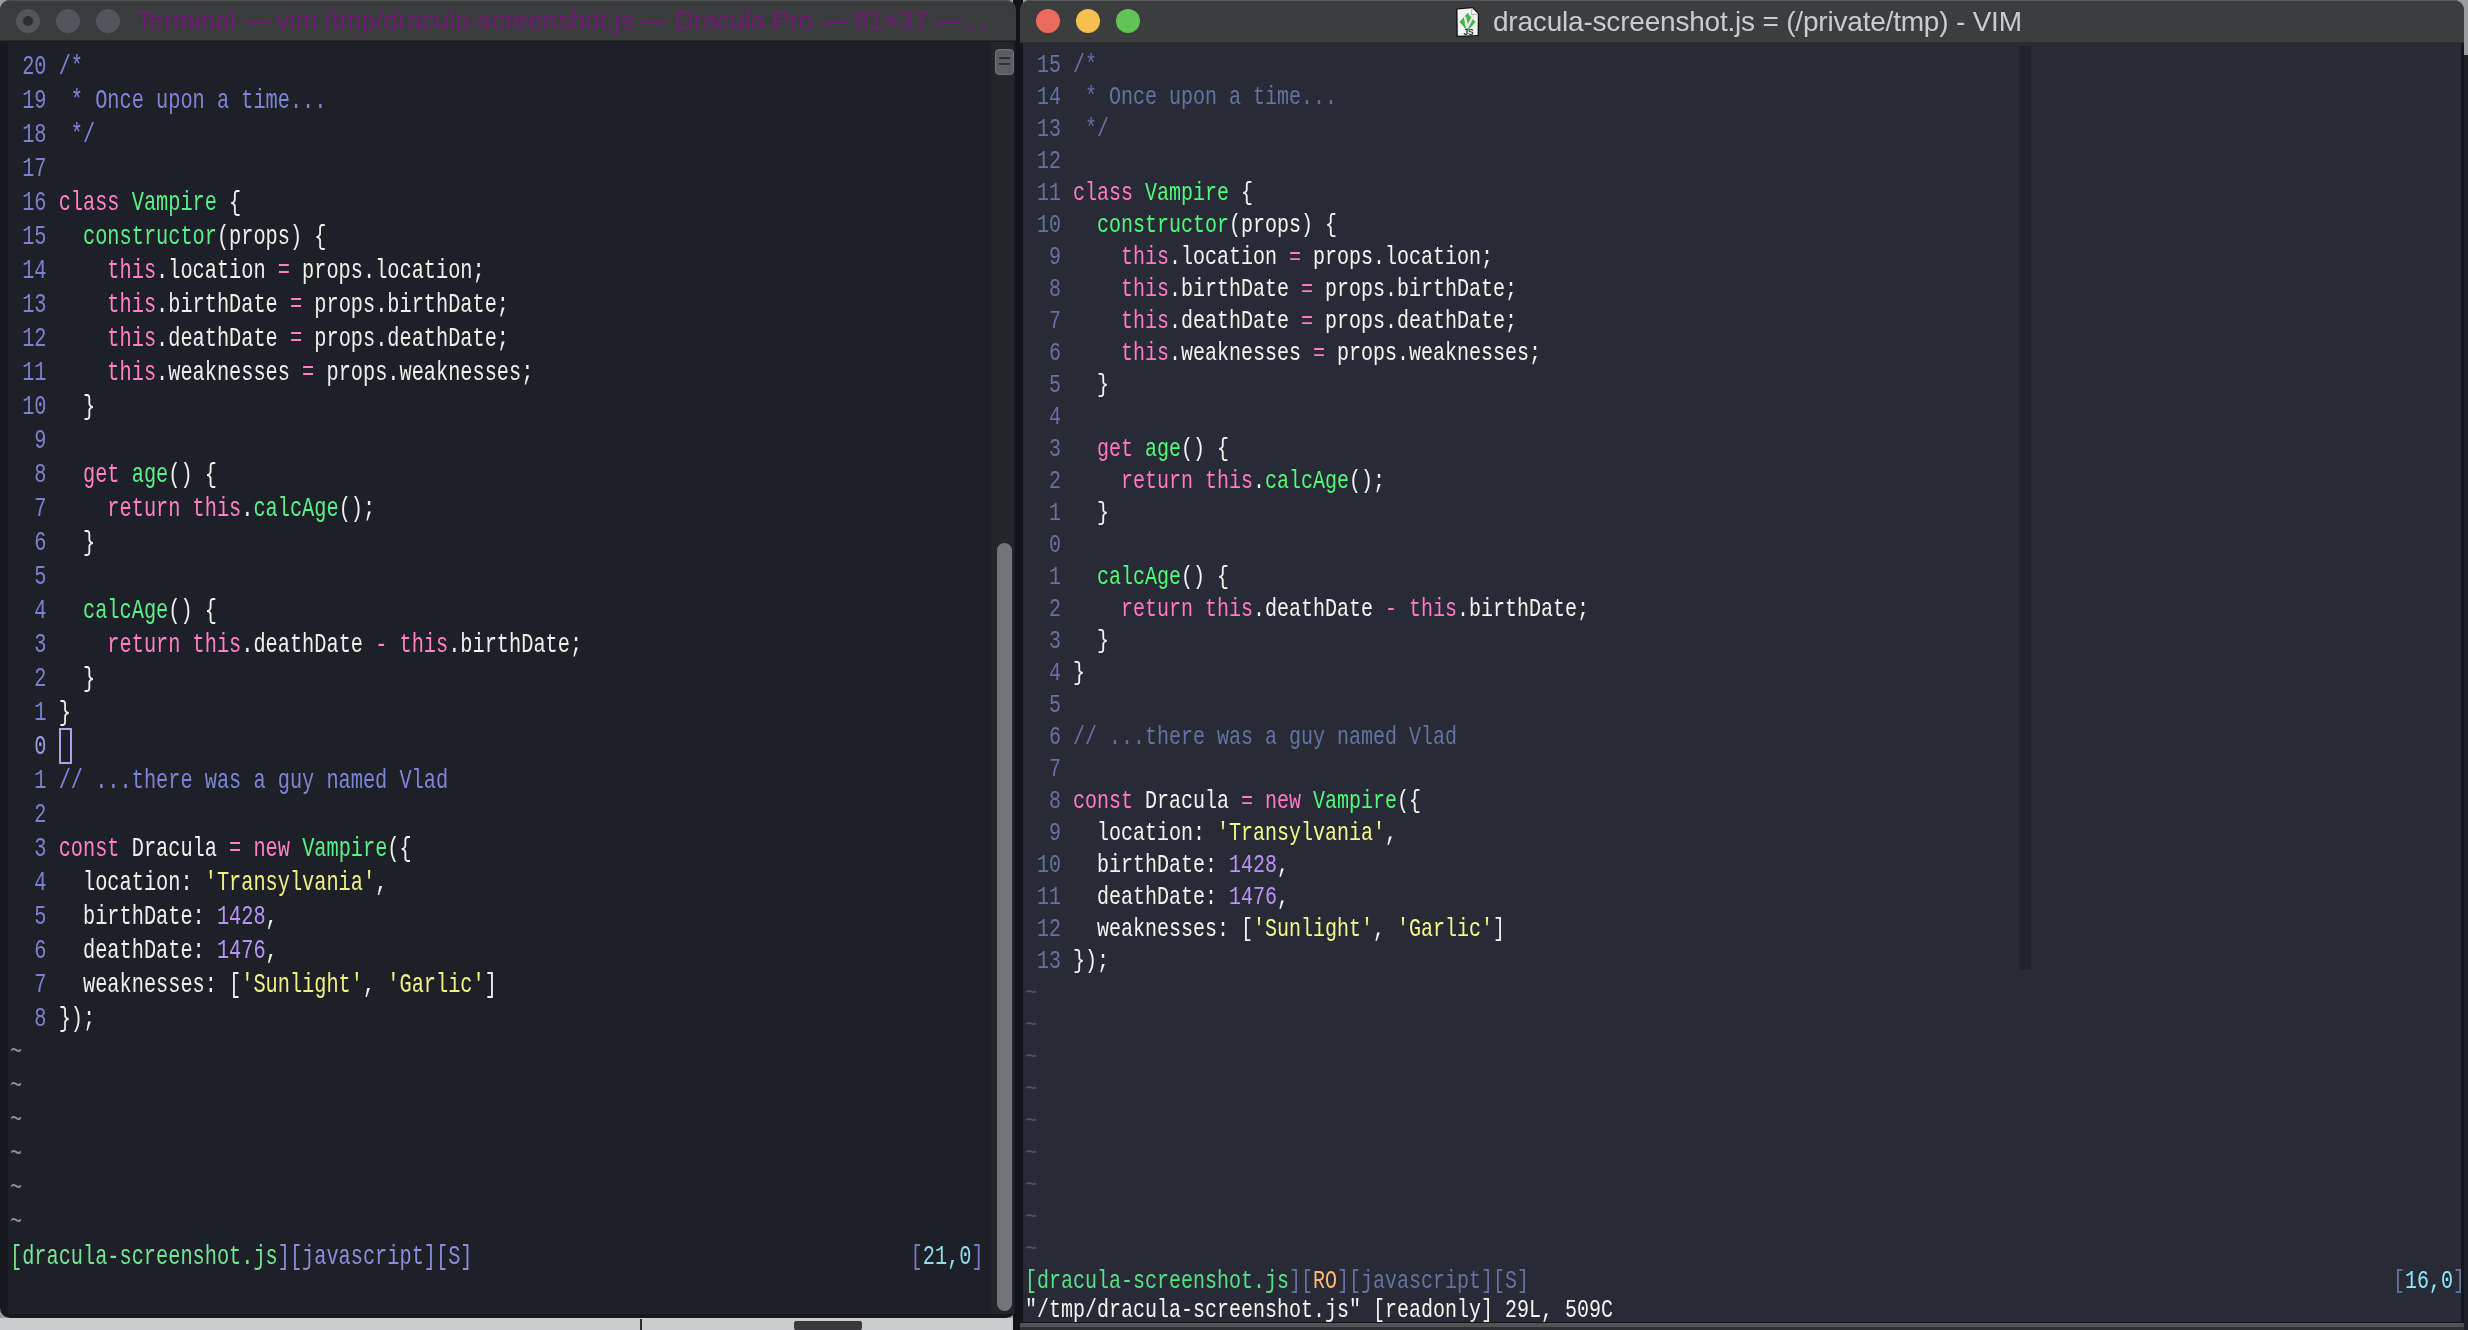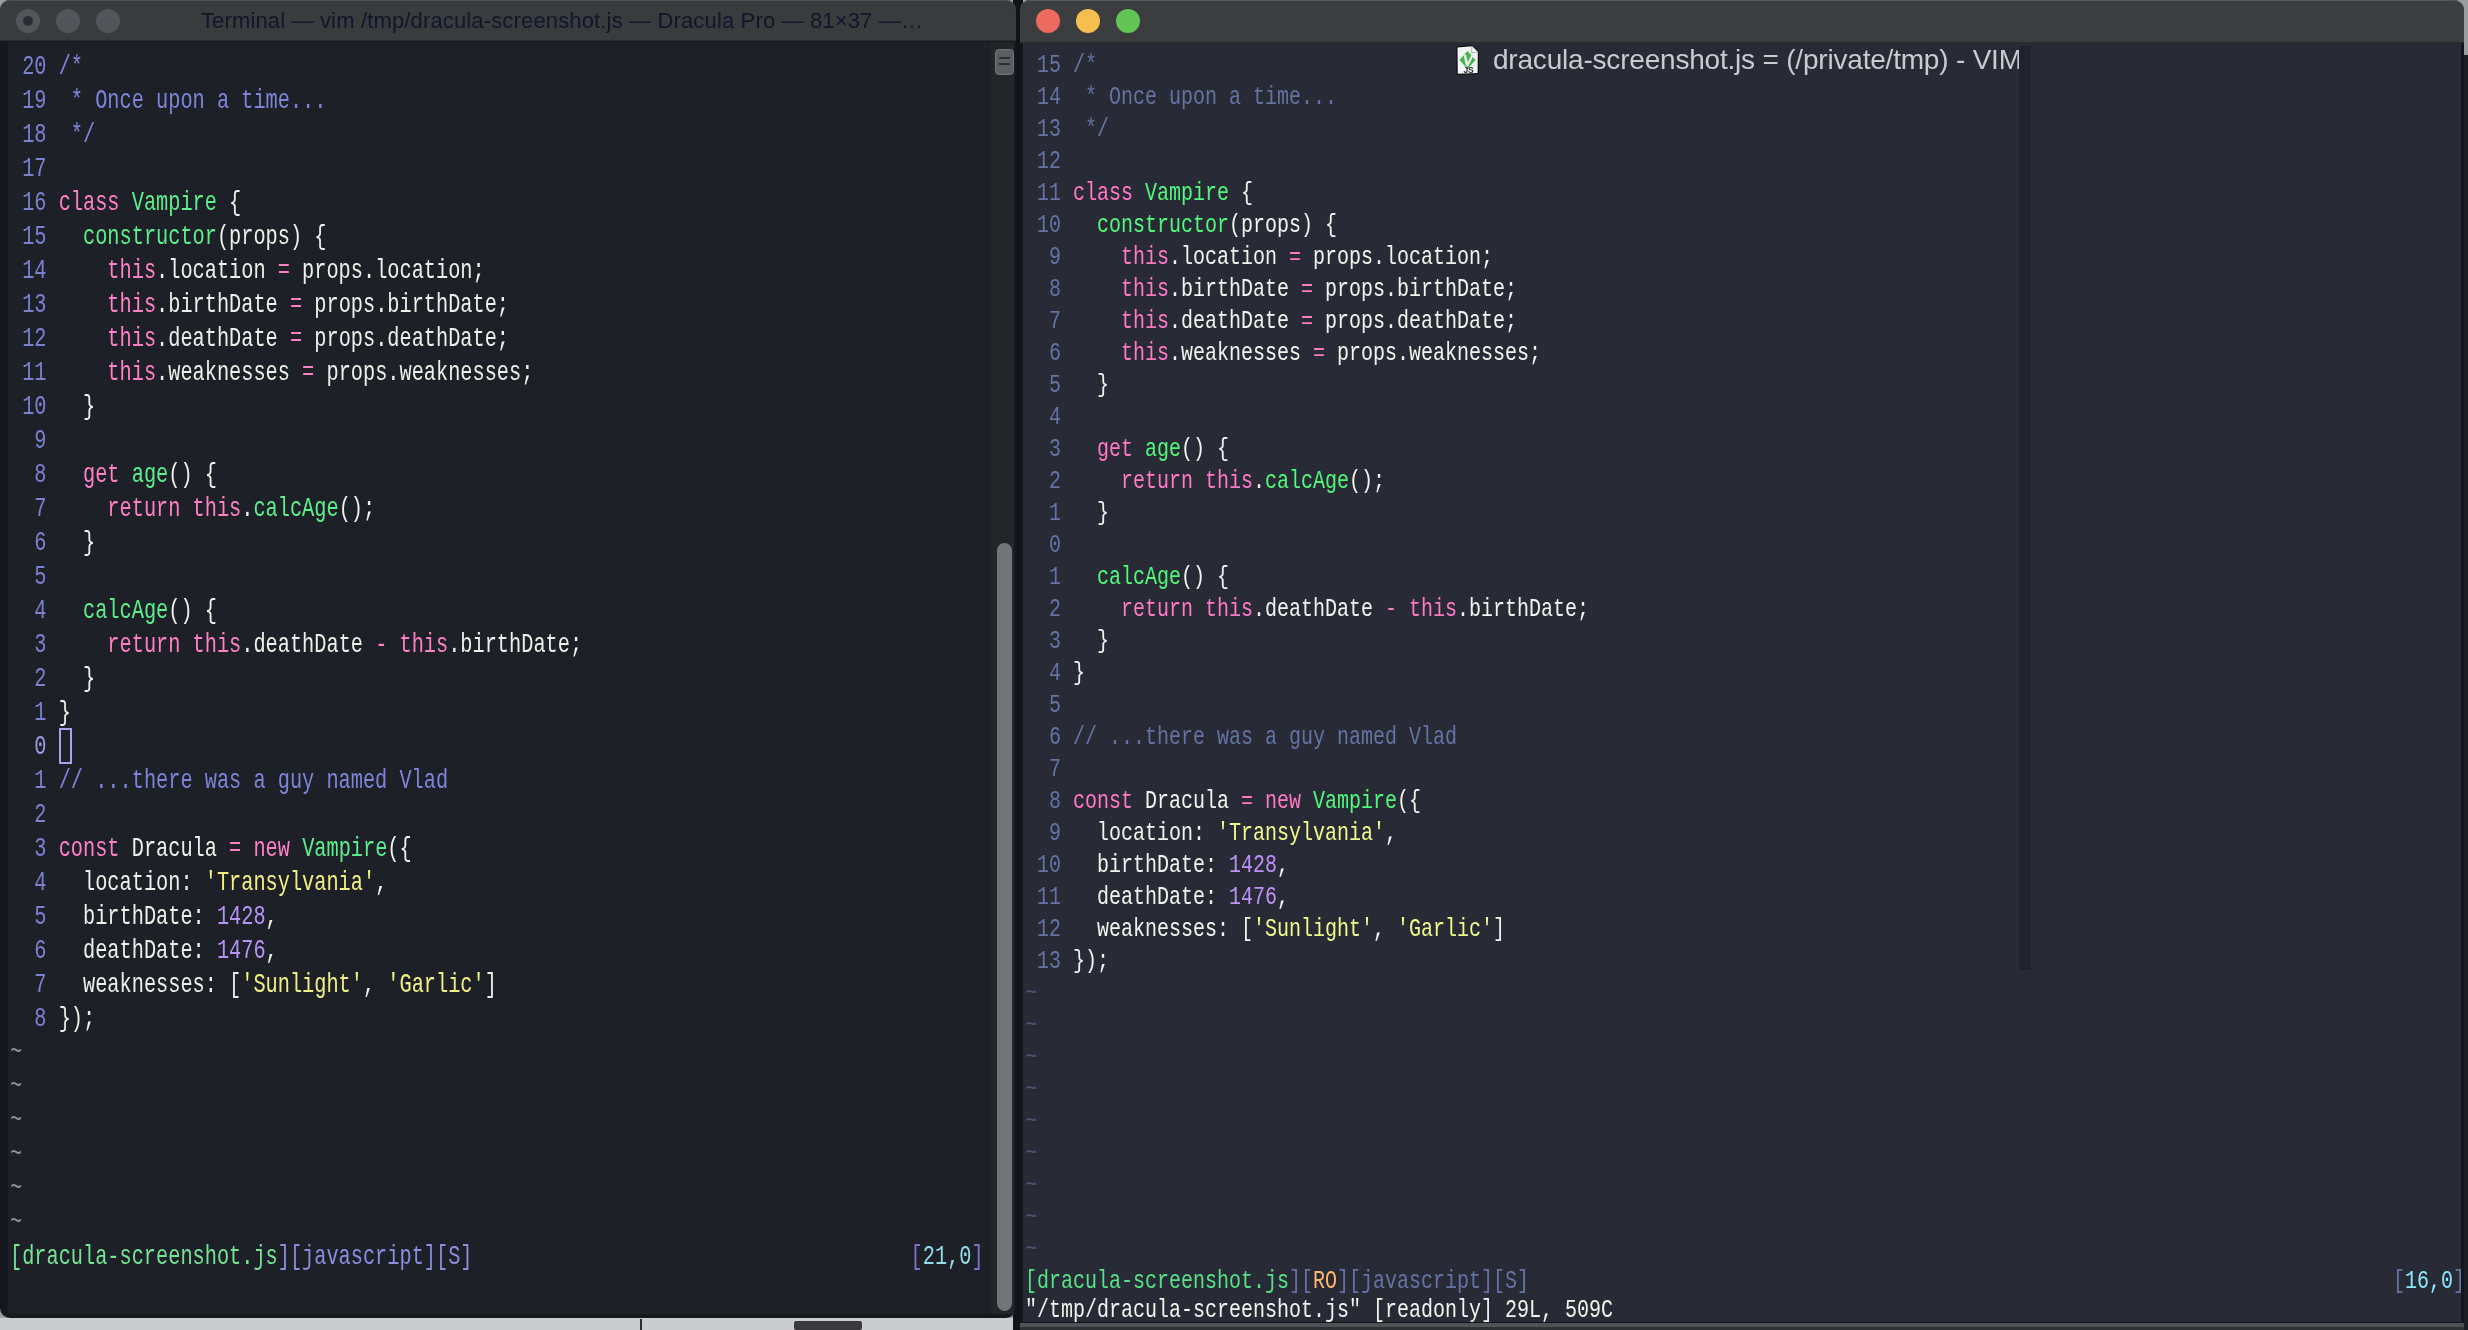--- a/index.html
+++ b/index.html
@@ -8,42 +8,42 @@
 
 
 #desk{left:0;top:1318px;width:1020px;height:12px;background:#cbcccd;}
 #deskline{left:640px;top:1319px;width:2px;height:11px;background:#2e2e30;}
 #deskblob{left:794px;top:1321px;width:68px;height:9px;background:#3a3a3c;border-radius:2px;}
 
 #gap{left:1013px;top:0;width:10px;height:1330px;background:#121318;}
 
 #term{left:0;top:0;width:1016px;height:1318px;background:#17181d;border-radius:10px;}
 #termbar{left:0;top:0;width:1016px;height:41px;background:#3a3b3d;border-radius:10px 10px 0 0;border-top:1px solid #505152;border-bottom:1px solid #2b2c2e;box-sizing:border-box;}
-#termtitle{left:127px;top:0;width:870px;height:41px;line-height:41px;text-align:center;font-size:22px;letter-spacing:0.15px;color:#0f172a;white-space:nowrap;}
+#termtitle{left:127px;top:0;width:870px;height:41px;line-height:41px;text-align:center;font-size:26px;letter-spacing:0.15px;color:#701a75;white-space:nowrap;}
 .tl{width:24px;height:24px;border-radius:50%;top:9px;}
 #tl1{left:16px;background:#54555a;}
 #tl1 i{position:absolute;left:7px;top:7px;width:10px;height:10px;border-radius:50%;background:#2c2d31;}
 #tl2{left:56px;background:#54555a;}
 #tl3{left:96px;background:#54555a;}
 #termcontent{left:8px;top:42px;width:983px;height:1272px;background:#1e2028;}
 #ttrack{left:991px;top:42px;width:23px;height:1272px;background:#242529;}
 #ticon{left:995px;top:49px;width:19px;height:26px;background:#5d5e62;border-radius:4px;border:1px solid #737478;box-sizing:border-box;}
 #ticon i{position:absolute;left:3px;width:11px;height:2px;background:#2f3033;}
 #tthumb{left:997px;top:543px;width:15px;height:768px;background:#737478;border-radius:8px;}
 #termcode{left:10px;top:50px;font-size:28px;line-height:34px;transform:scaleX(0.7243);}
 #cursor{left:58.6px;top:728px;width:13px;height:36px;border:2.5px solid #a5a3ea;box-sizing:border-box;}
 
 .Ln{color:#7b80d0} .Ln0{color:#9a9ce6} .Lc{color:#7e84d8} .Lp{color:#ff80c6}
 .Lg{color:#5af08d} .Lw{color:#eff0ea} .Ly{color:#f1f183} .Lu{color:#b594f6}
 .Lt{color:#8e8e97} .Ls1{color:#74e596} .Ls2{color:#8a8edb} .Ls3{color:#7d74c8} .Ls4{color:#93dcea}
 
 
 #vim{left:1020px;top:0;width:1444px;height:1330px;background:#15161b;border-radius:10px 10px 0 0;}
 #vimbar{left:1020px;top:0;width:1444px;height:43px;background:#3c3d3f;border-radius:10px 10px 0 0;border-top:1px solid #565758;border-bottom:1px solid #2b2c2e;box-sizing:border-box;}
-#vimtitle{left:1455px;top:0;height:43px;line-height:43px;font-size:28px;letter-spacing:-0.2px;color:#c9cbcd;white-space:nowrap;margin-top:38px;}
+#vimtitle{left:1455px;top:0;height:43px;line-height:43px;font-size:28px;letter-spacing:-0.2px;color:#c9cbcd;white-space:nowrap;}
 #vl1{left:1036px;background:#ec6a5e;}
 #vl2{left:1076px;background:#f4bf4f;}
 #vl3{left:1116px;background:#62c454;}
 .vtl{width:24px;height:24px;border-radius:50%;top:9px;}
 #vimcontent{left:1023px;top:43px;width:1438px;height:1279px;background:#282a36;}
 #vtrack{left:2019px;top:46px;width:12px;height:924px;background:#20222c;}
 #vimcode{left:1025px;top:49px;font-size:26px;line-height:32px;transform:scaleX(0.7691);}
 #vimmsg{left:1025px;top:1294px;font-size:26px;line-height:32px;transform:scaleX(0.7691);}
 #vimbottom{left:1020px;top:1323px;width:1444px;height:4px;background:#515255;}
 #redge{left:2464px;top:55px;width:4px;height:1275px;background:#1d1e23;}

